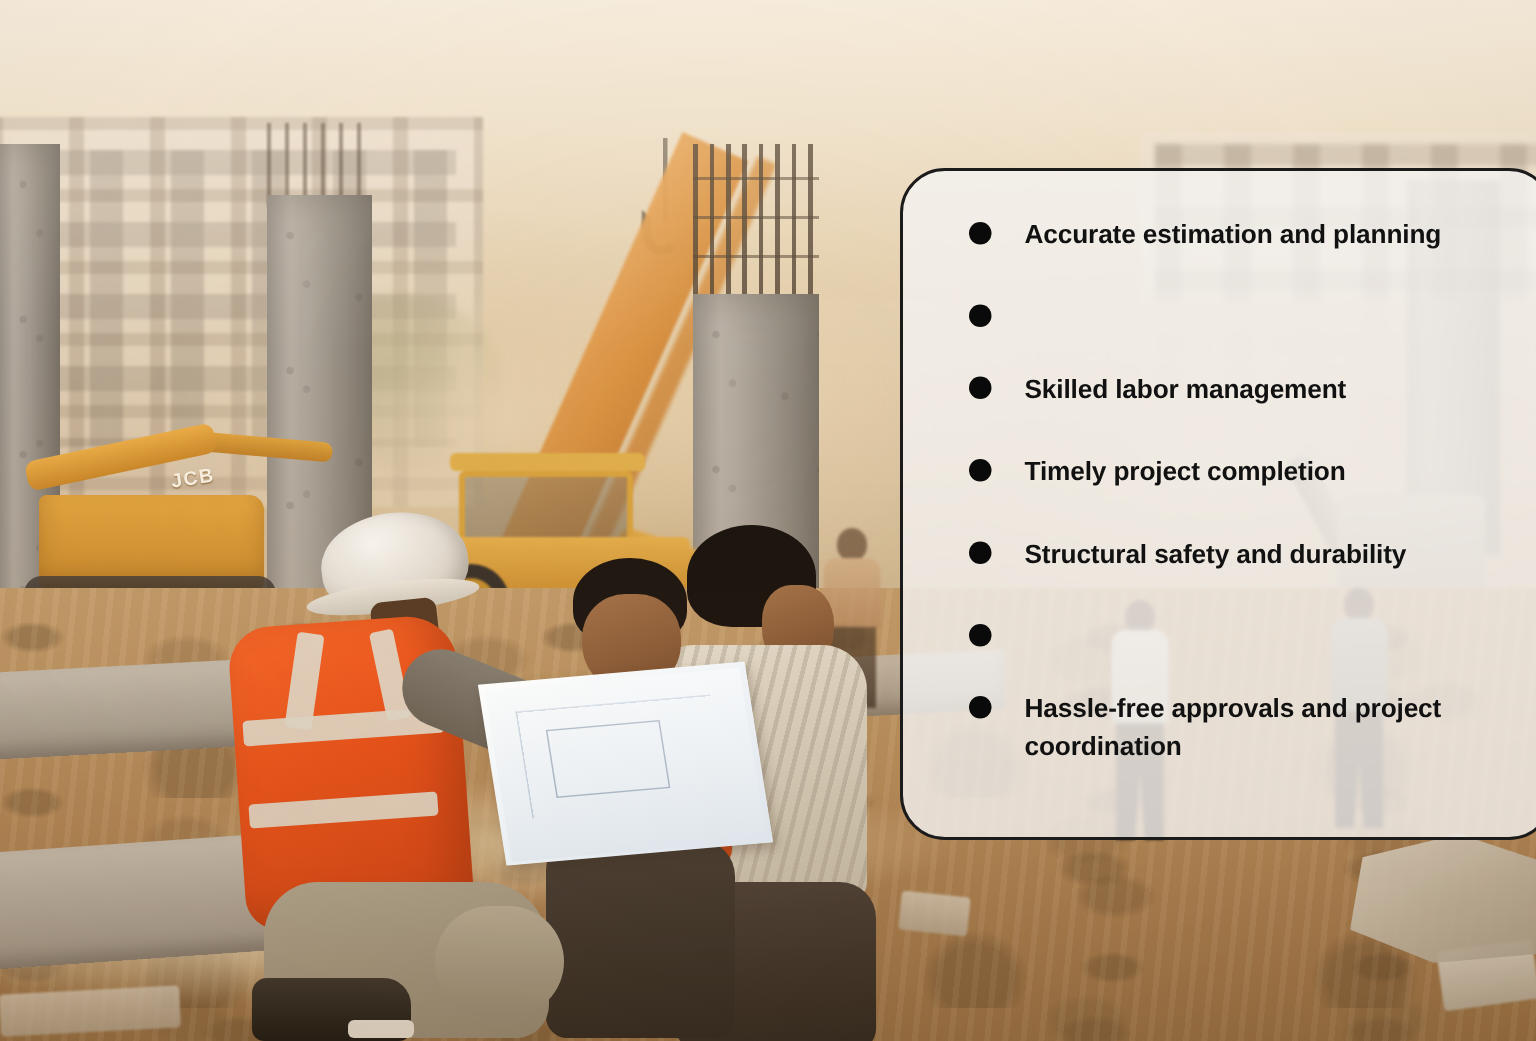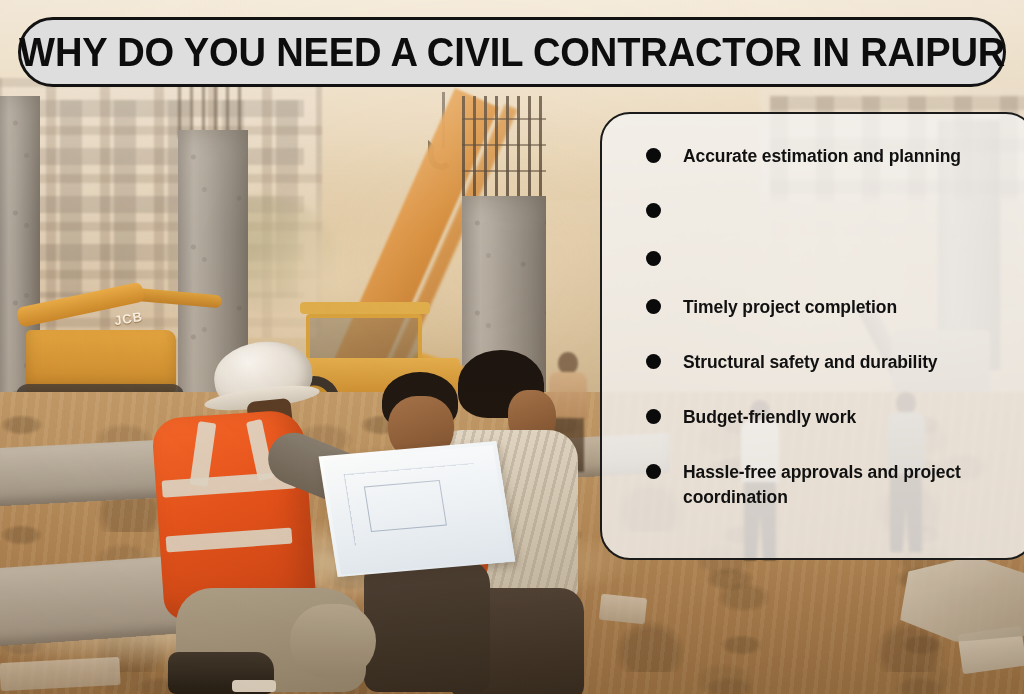--- a/index.html
+++ b/index.html
@@ -677,47 +677,44 @@
       </div>
     </div>
 
     <div class="blueprint"></div>
     <div class="blueprint-fold"></div>
 
     <div class="grade"></div>
     <div class="grade2"></div>
   </div>
 
-  <div class="title-banner">
-    <div class="title-text">WHY DO YOU NEED A CIVIL CONTRACTOR IN RAIPUR</div>
-  </div>
 
   <div class="benefits-panel">
     <ul class="benefit-list">
       <li class="benefit-item">
         <span class="bullet"></span>
         <span class="benefit-text">Accurate estimation and planning</span>
       </li>
       <li class="benefit-item">
         <span class="bullet"></span>
       </li>
       <li class="benefit-item">
         <span class="bullet"></span>
+        <span class="benefit-text">Skilled labor management</span>
       </li>
       <li class="benefit-item">
         <span class="bullet"></span>
         <span class="benefit-text">Timely project completion</span>
       </li>
       <li class="benefit-item">
         <span class="bullet"></span>
         <span class="benefit-text">Structural safety and durability</span>
       </li>
       <li class="benefit-item">
         <span class="bullet"></span>
-        <span class="benefit-text">Budget-friendly work</span>
       </li>
       <li class="benefit-item">
         <span class="bullet"></span>
         <span class="benefit-text">Hassle-free approvals and project coordination</span>
       </li>
     </ul>
   </div>
 
 </div>
 

